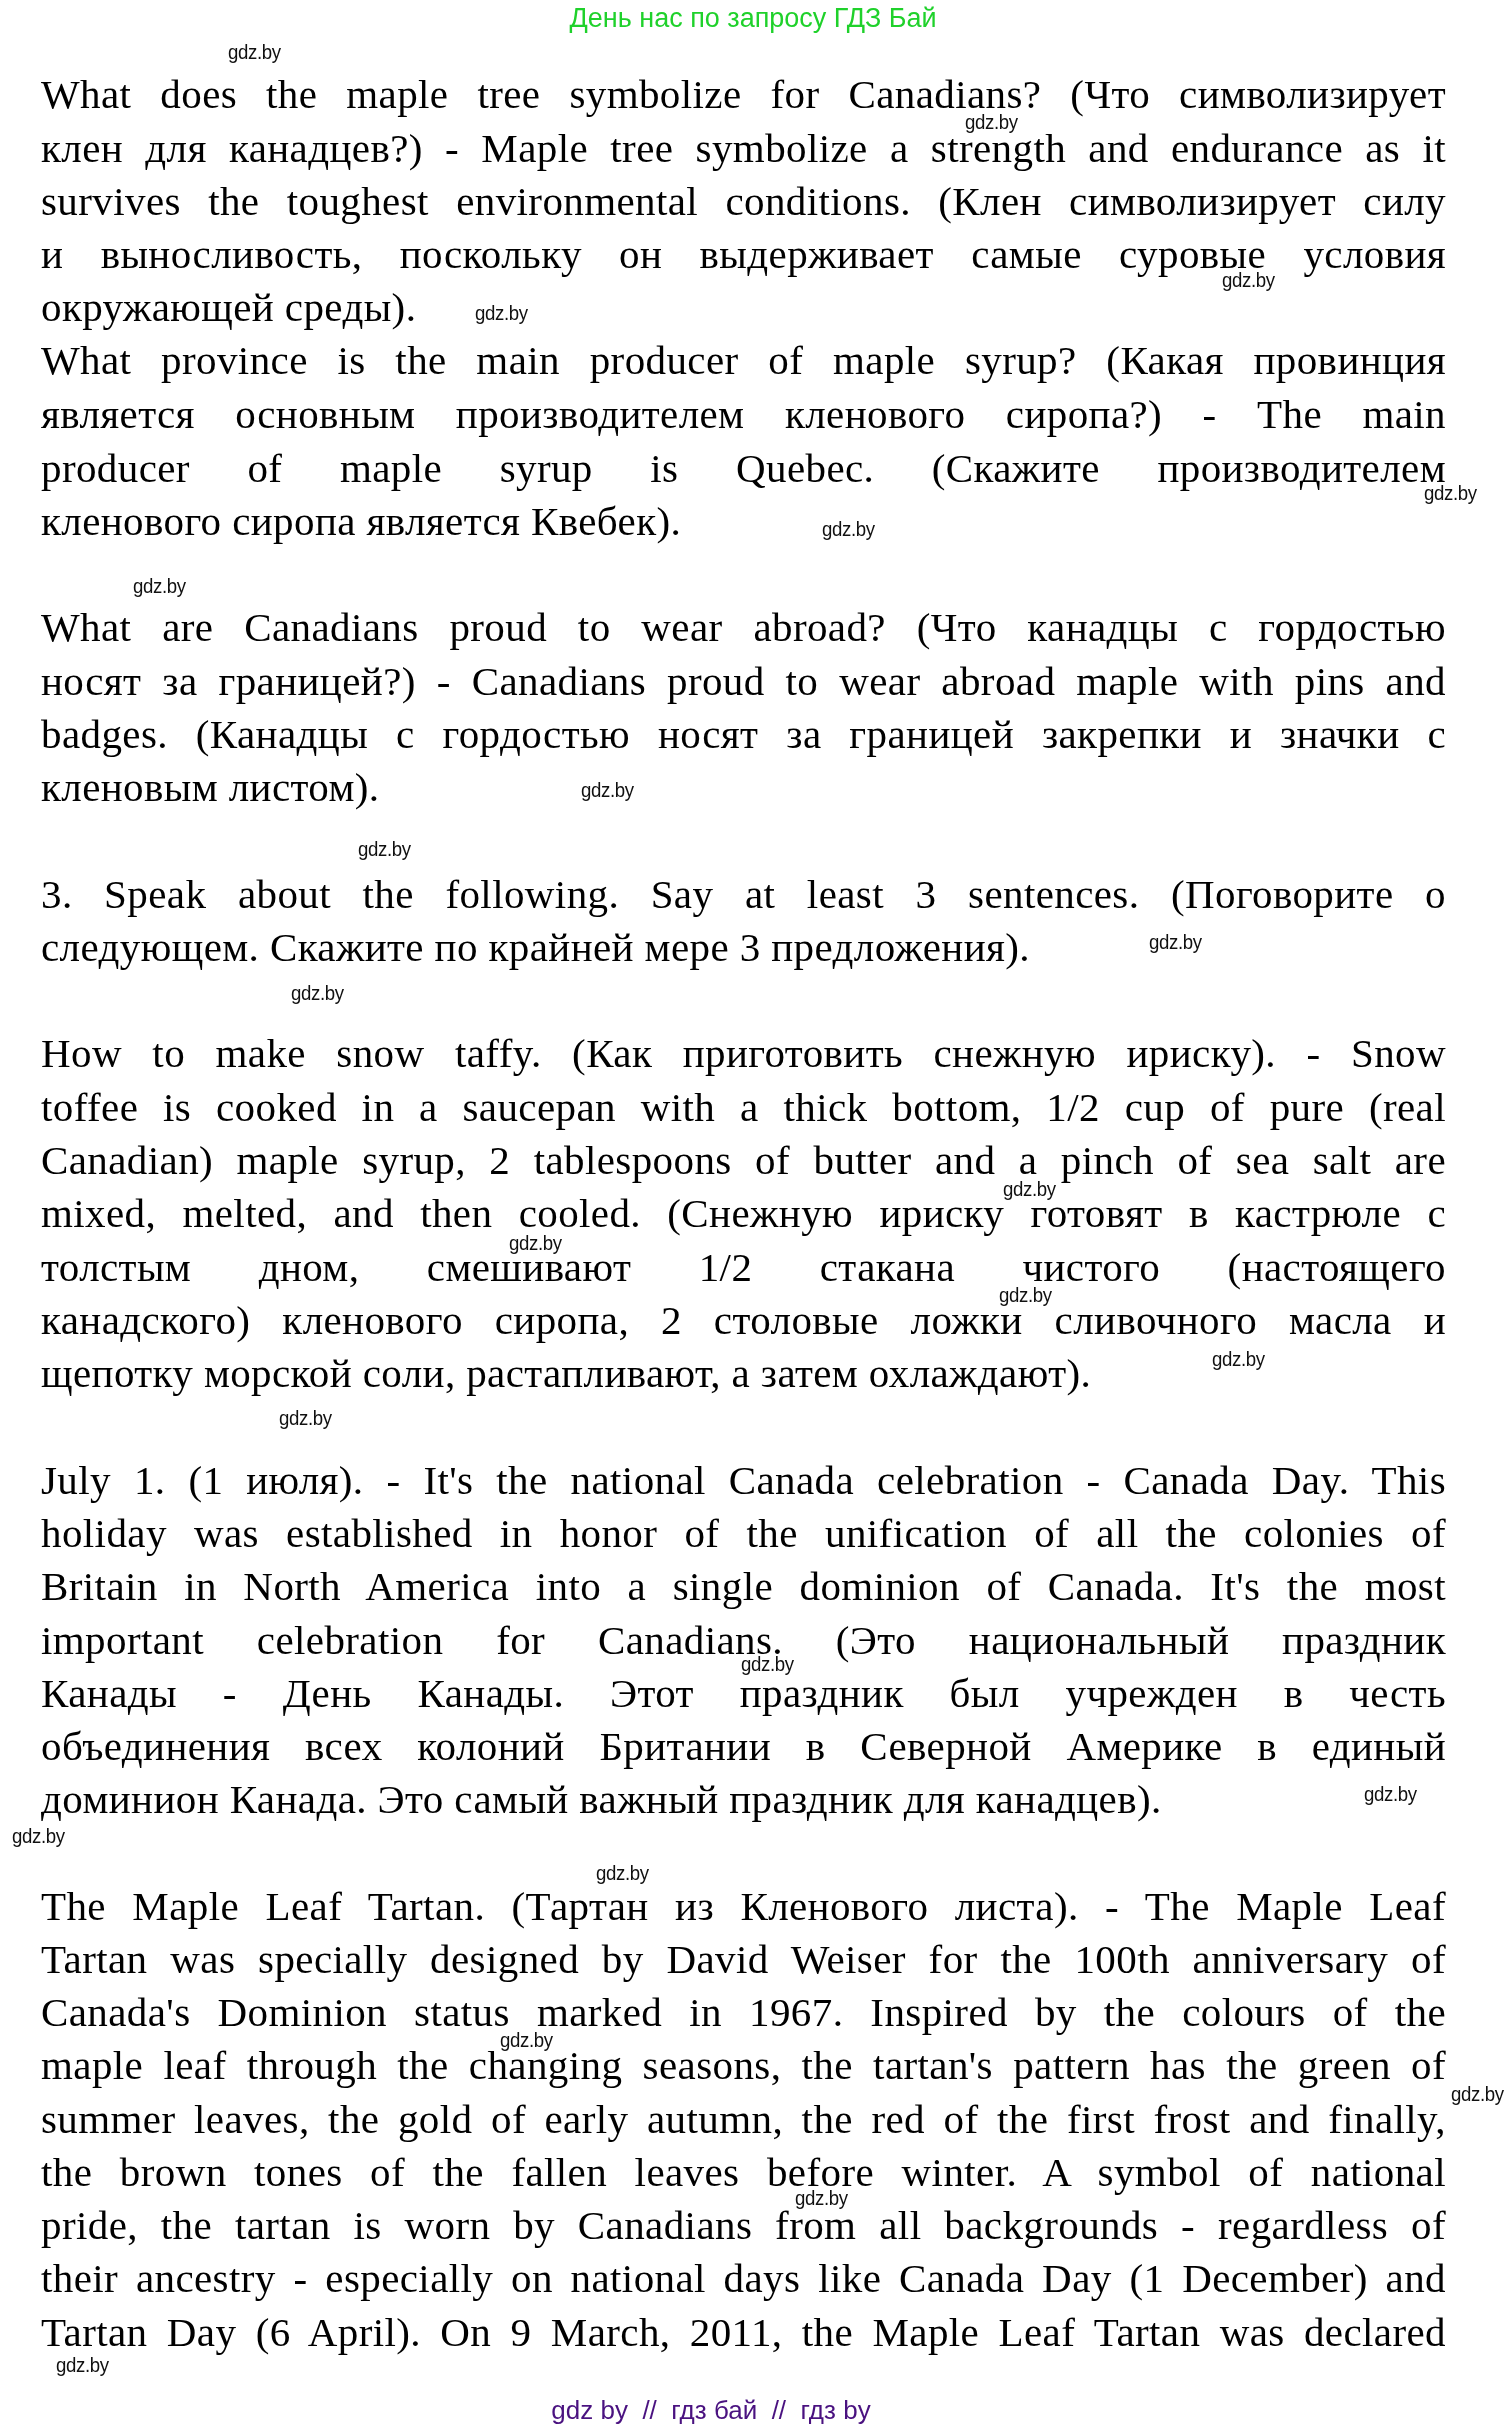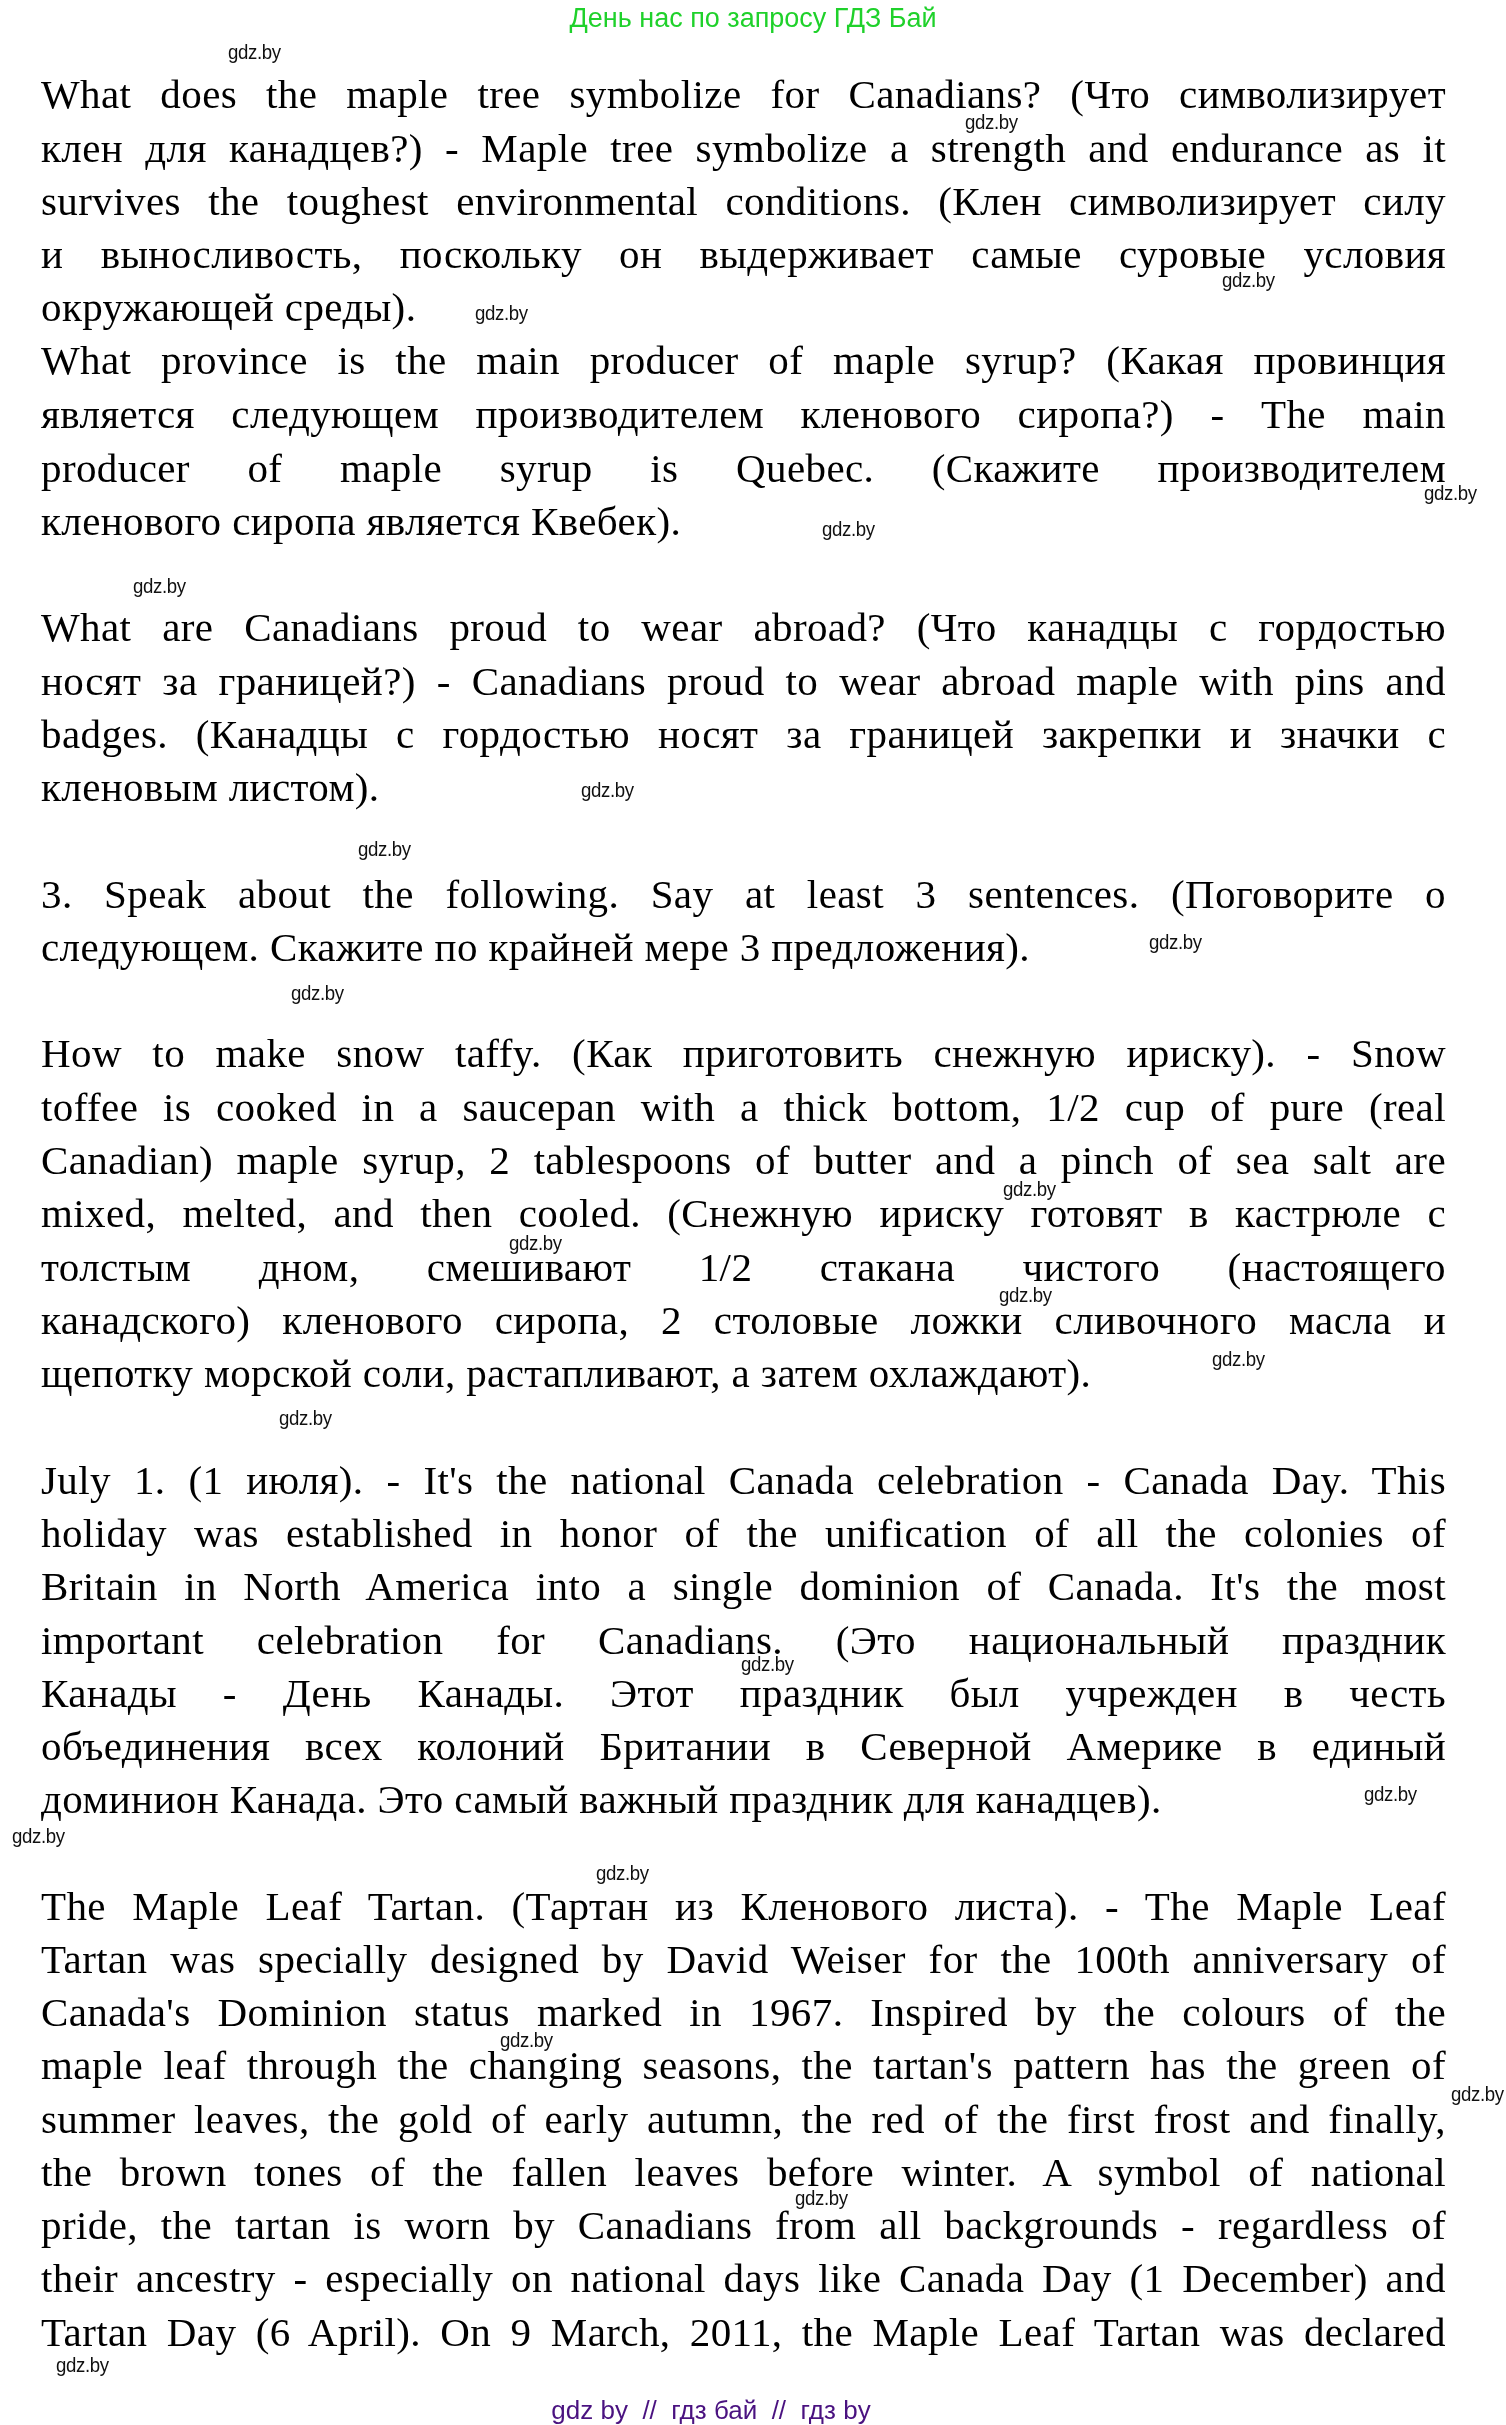--- a/index.html
+++ b/index.html
@@ -34,21 +34,21 @@
 <div>
   <div class="line" style="top:68px">What does the maple tree symbolize for Canadians? (Что символизирует</div>
   <div class="line" style="top:122px">клен для канадцев?) - Maple tree symbolize a strength and endurance as it</div>
   <div class="line" style="top:175px">survives the toughest environmental conditions. (Клен символизирует силу</div>
   <div class="line" style="top:228px">и выносливость, поскольку он выдерживает самые суровые условия</div>
   <div class="line last" style="top:281px">окружающей среды).</div>
 </div>
 
 <div>
   <div class="line" style="top:334px">What province is the main producer of maple syrup? (Какая провинция</div>
-  <div class="line" style="top:388px">является следующем производителем кленового сиропа?) - The main</div>
+  <div class="line" style="top:388px">является основным производителем кленового сиропа?) - The main</div>
   <div class="line" style="top:442px">producer of maple syrup is Quebec. (Скажите производителем</div>
   <div class="line last" style="top:495px">кленового сиропа является Квебек).</div>
 </div>
 
 <div>
   <div class="line" style="top:601px">What are Canadians proud to wear abroad? (Что канадцы с гордостью</div>
   <div class="line" style="top:655px">носят за границей?) - Canadians proud to wear abroad maple with pins and</div>
   <div class="line" style="top:708px">badges. (Канадцы с гордостью носят за границей закрепки и значки с</div>
   <div class="line last" style="top:761px">кленовым листом).</div>
 </div>

